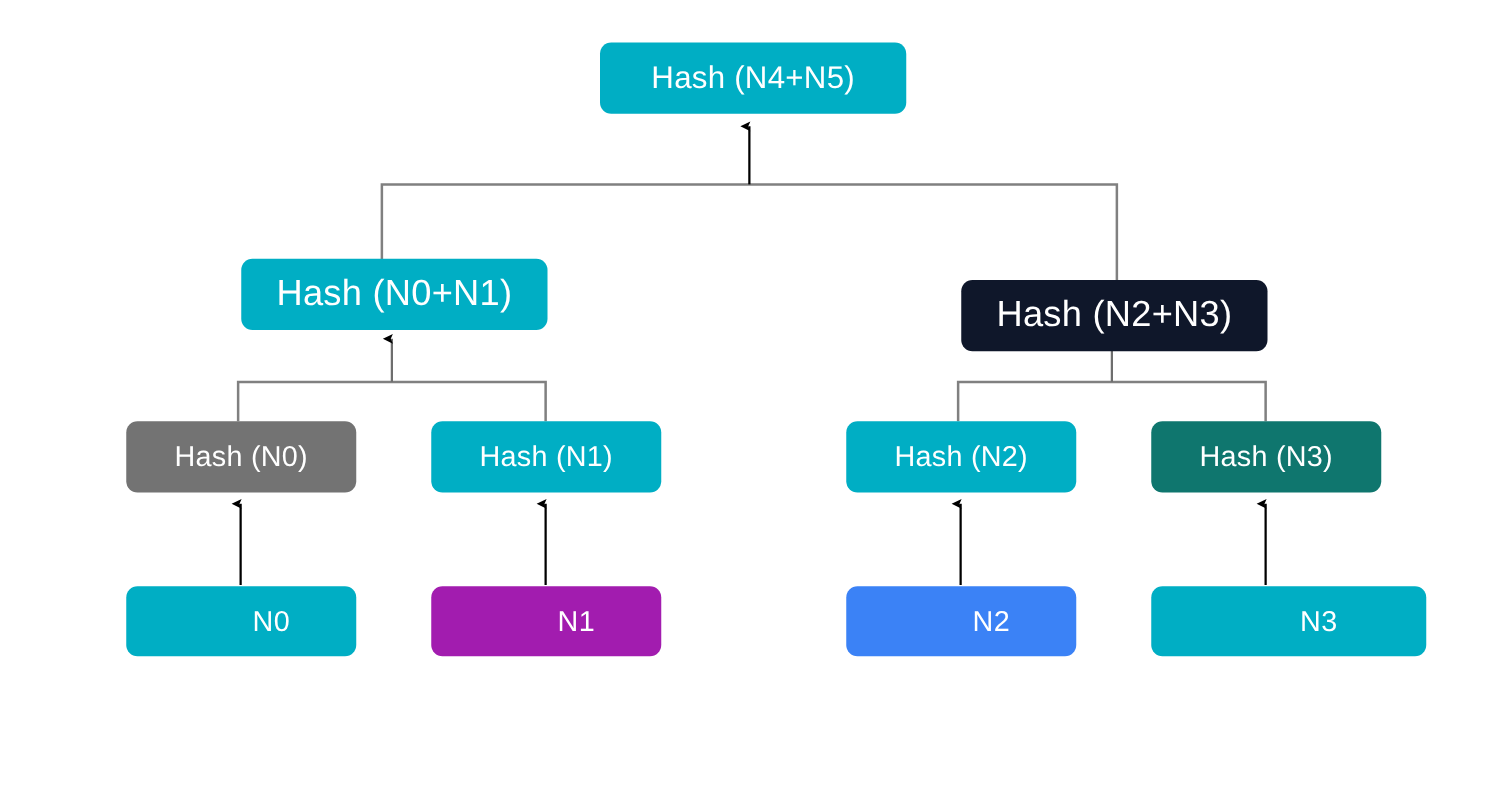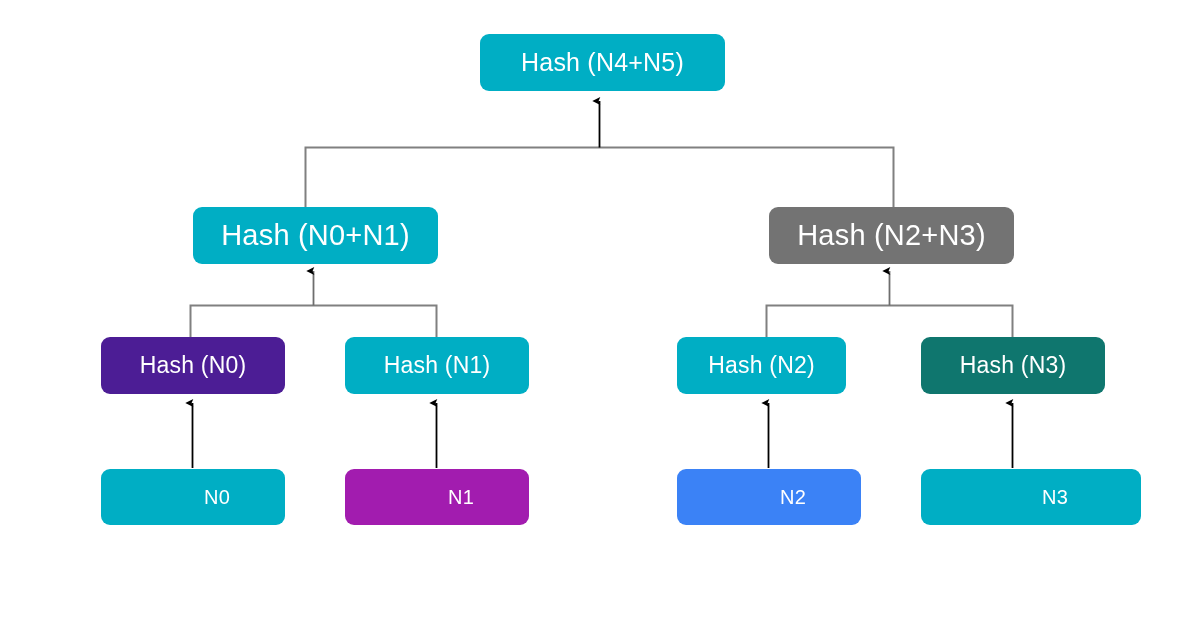--- a/index.html
+++ b/index.html
@@ -41,21 +41,21 @@
     white-space: nowrap;
     user-select: none;
   }
   .node-label {
     display: block;
     line-height: 1;
   }
   .lvl-root   { font-size: 25px; }
   .lvl-branch { font-size: 29px; }
   .lvl-hash   { font-size: 23px; }
-  .lvl-data   { font-size: 20px; padding-left: 48px; }
+  .lvl-data   { font-size: 23px; padding-left: 48px; }
 </style>
 </head>
 <body style="background: rgb(255, 255, 255);">
 
 <div id="diagram-root" style="background: rgb(255, 255, 255);">
 
   <svg id="connector-layer" viewBox="0 0 1200 630" width="1200" height="630" xmlns="http://www.w3.org/2000/svg">
 
     <defs>
       <marker id="arrowhead-black" markerWidth="9" markerHeight="9" refX="4.5" refY="7.6" orient="auto" markerUnits="userSpaceOnUse">
@@ -89,31 +89,31 @@
     </g>
   </svg>
 
   <div class="node-box lvl-root" id="node-root" style="left: 480px; top: 34px; width: 245px; height: 57px; background: rgb(0, 174, 196); color: rgb(255, 255, 255);">
     <span class="node-label">Hash (N4+N5)</span>
   </div>
 
   <div class="node-box lvl-branch" id="node-branch-0" style="left: 193px; top: 207px; width: 245px; height: 57px; background: rgb(0, 174, 196); color: rgb(255, 255, 255);">
     <span class="node-label">Hash (N0+N1)</span>
   </div>
-  <div class="node-box lvl-branch" id="node-branch-1" style="left: 769px; top: 207px; width: 245px; height: 57px; background: #737373; color: rgb(255, 255, 255);">
+  <div class="node-box lvl-branch" id="node-branch-1" style="left: 769px; top: 224px; width: 245px; height: 57px; background: #0f172a; color: rgb(255, 255, 255);">
     <span class="node-label">Hash (N2+N3)</span>
   </div>
 
-  <div class="node-box lvl-hash" id="node-hash-0" style="left: 101px; top: 337px; width: 184px; height: 57px; background: #4c1d95; color: rgb(255, 255, 255);">
+  <div class="node-box lvl-hash" id="node-hash-0" style="left: 101px; top: 337px; width: 184px; height: 57px; background: #737373; color: rgb(255, 255, 255);">
     <span class="node-label">Hash (N0)</span>
   </div>
   <div class="node-box lvl-hash" id="node-hash-1" style="left: 345px; top: 337px; width: 184px; height: 57px; background: rgb(0, 174, 196); color: rgb(255, 255, 255);">
     <span class="node-label">Hash (N1)</span>
   </div>
-  <div class="node-box lvl-hash" id="node-hash-2" style="left: 677px; top: 337px; width: 169px; height: 57px; background: rgb(0, 174, 196); color: rgb(255, 255, 255);">
+  <div class="node-box lvl-hash" id="node-hash-2" style="left: 677px; top: 337px; width: 184px; height: 57px; background: rgb(0, 174, 196); color: rgb(255, 255, 255);">
     <span class="node-label">Hash (N2)</span>
   </div>
   <div class="node-box lvl-hash" id="node-hash-3" style="left: 921px; top: 337px; width: 184px; height: 57px; background: #0f766e; color: rgb(255, 255, 255);">
     <span class="node-label">Hash (N3)</span>
   </div>
 
   <div class="node-box lvl-data" id="node-data-0" style="left: 101px; top: 469px; width: 184px; height: 56px; background: rgb(0, 174, 196); color: rgb(255, 255, 255);">
     <span class="node-label">N0</span>
   </div>
   <div class="node-box lvl-data" id="node-data-1" style="left: 345px; top: 469px; width: 184px; height: 56px; background: #a21caf; color: rgb(255, 255, 255);">

